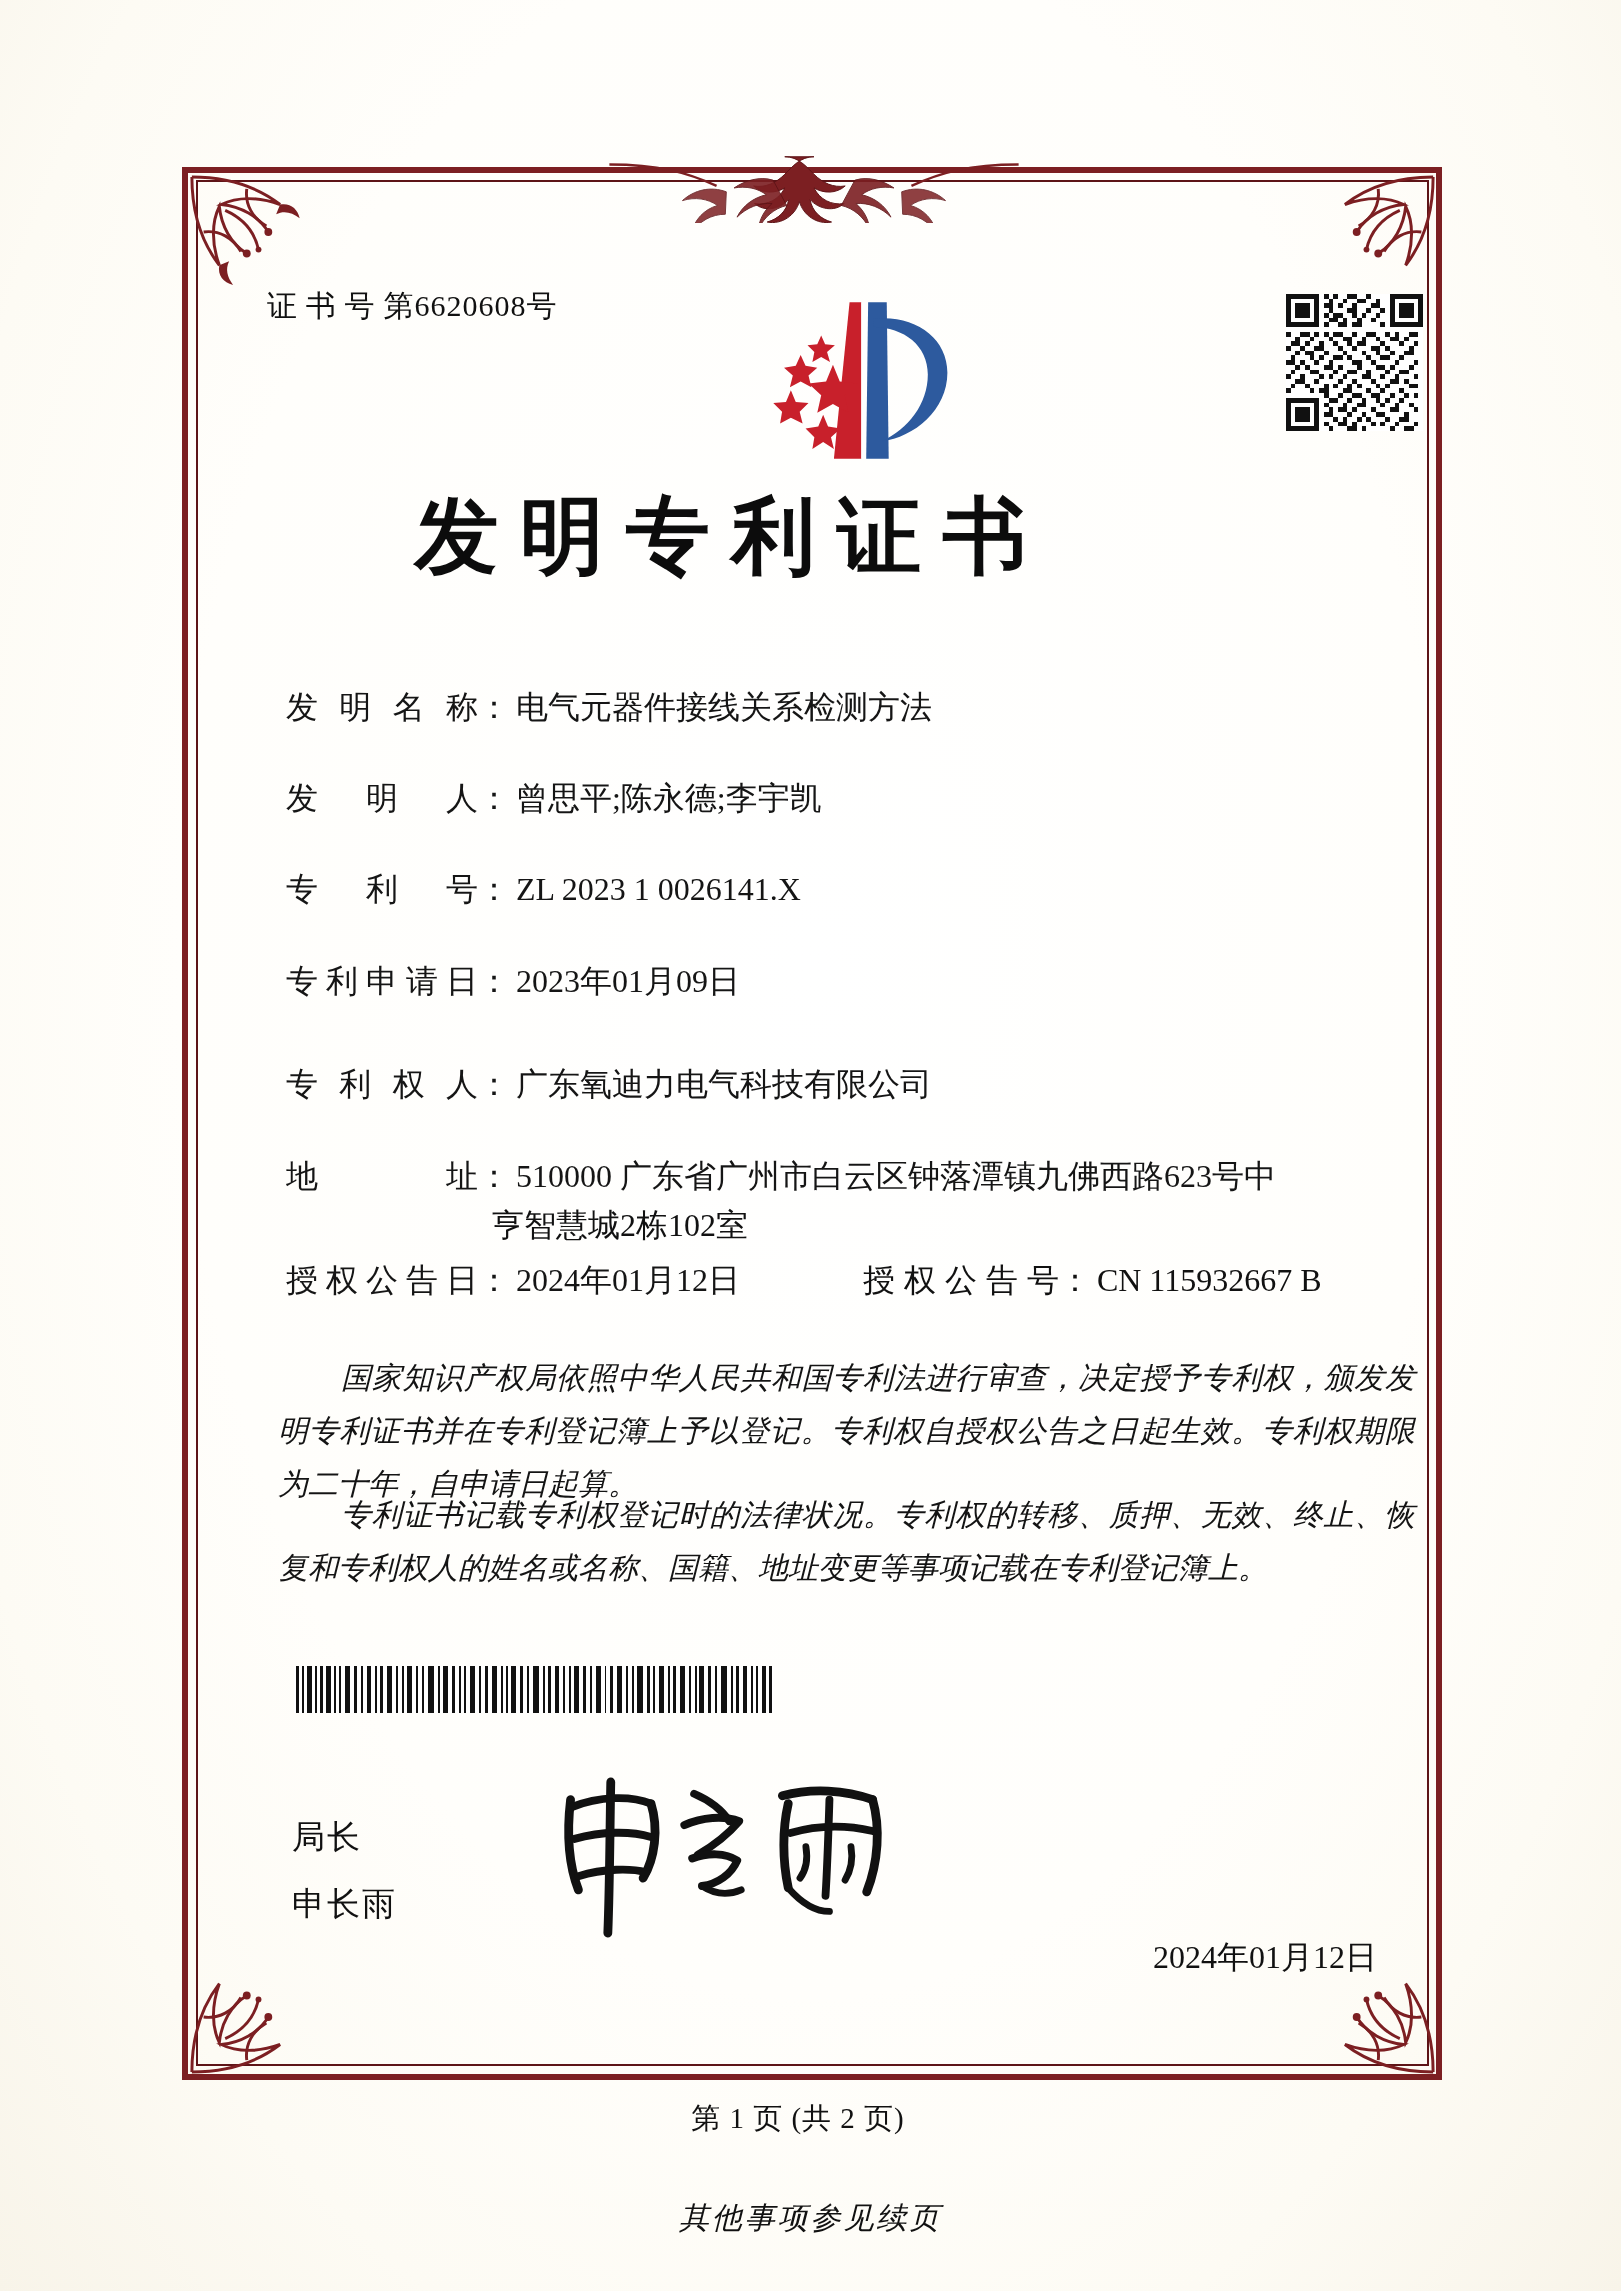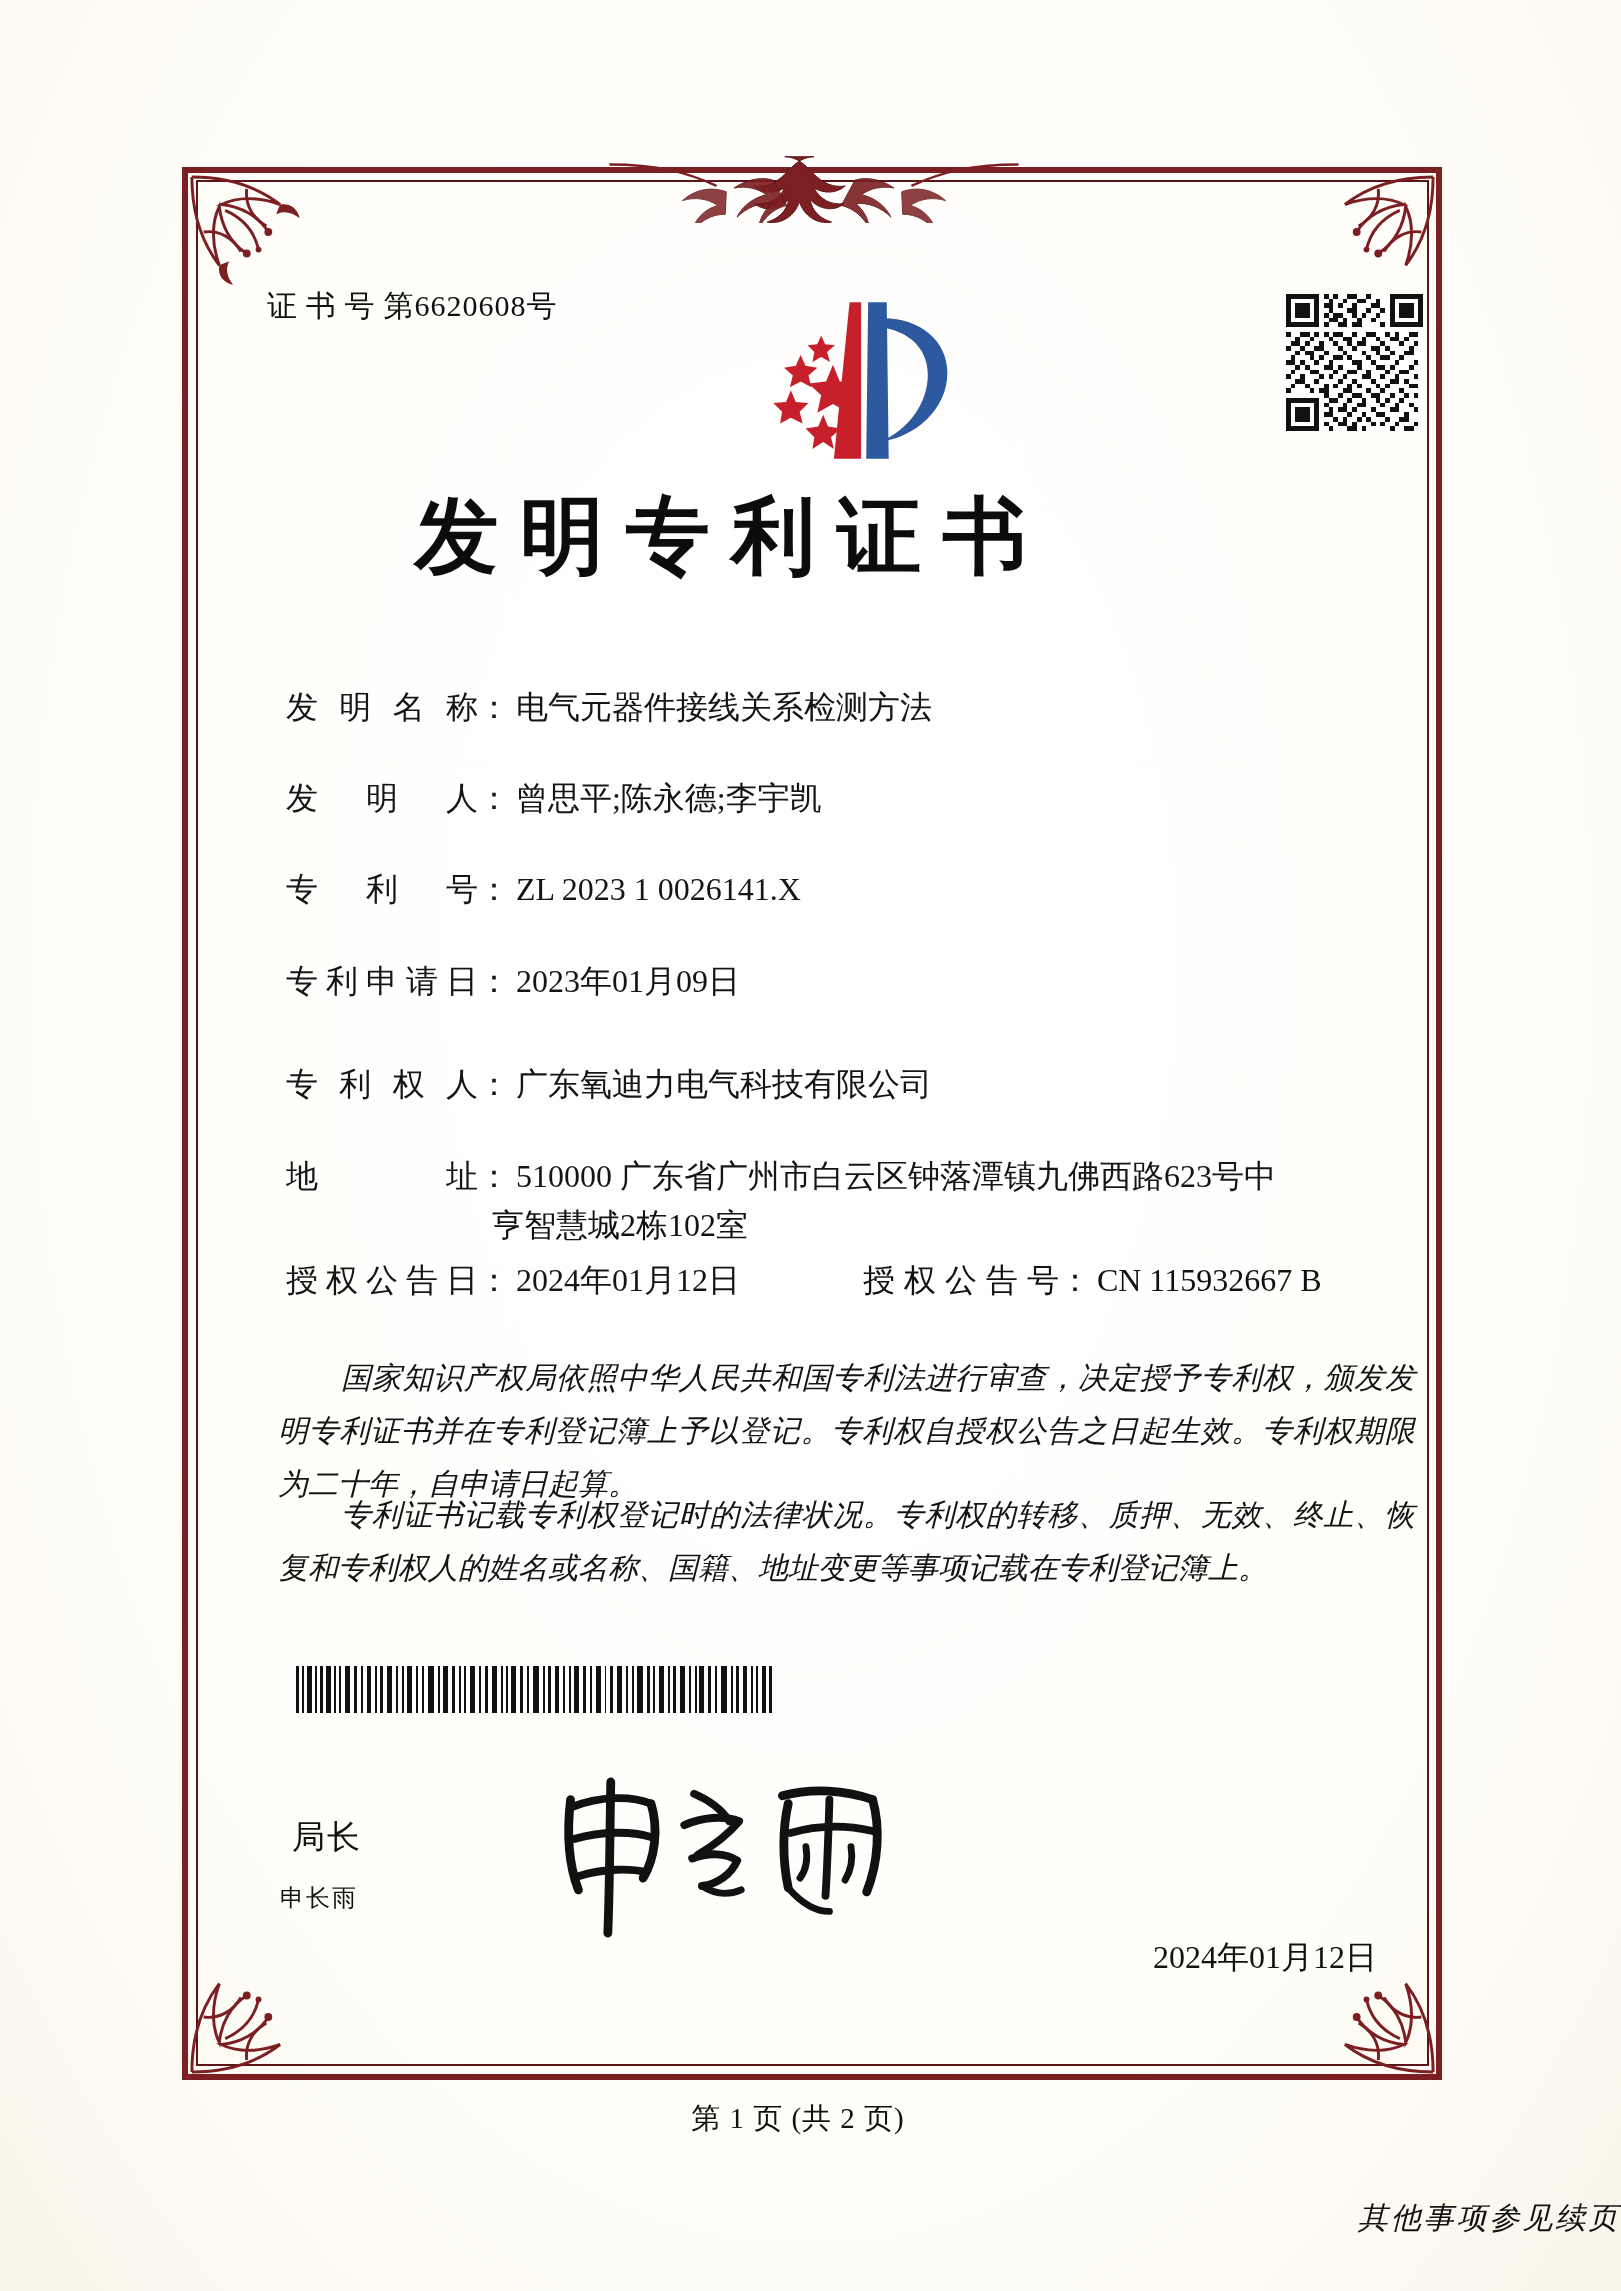--- a/index.html
+++ b/index.html
@@ -175,22 +175,22 @@
 
   
   #sig-label-1 {
     position: absolute;
     left: 292px; top: 1815px;
     font-size: 33px;
     letter-spacing: 2px;
   }
   #sig-label-2 {
     position: absolute;
-    left: 280px; top: 1882px;
-    font-size: 24px;
+    left: 292px; top: 1882px;
+    font-size: 33px;
     letter-spacing: 2px;
   }
   #signature {
     position: absolute;
     left: 549px; top: 1774px;
     width: 353px; height: 167px;
   }
   #signature svg { display: block; width: 100%; height: 100%; }
 
   #issue-date {
@@ -206,21 +206,21 @@
     left: 0; top: 2099px;
     width: 1596px;
     text-align: center;
     font-size: 29px;
     letter-spacing: 1px;
   }
   #footnote {
     position: absolute;
     left: 0; top: 2198px;
     width: 1621px;
-    text-align: right;
+    text-align: center;
     font-family: "DejaVu Serif", "Liberation Serif", serif;
     font-style: italic;
     font-size: 30px;
     letter-spacing: 2.9px;
   }
 </style>
 </head>
 <body>
 
 <div id="page">

